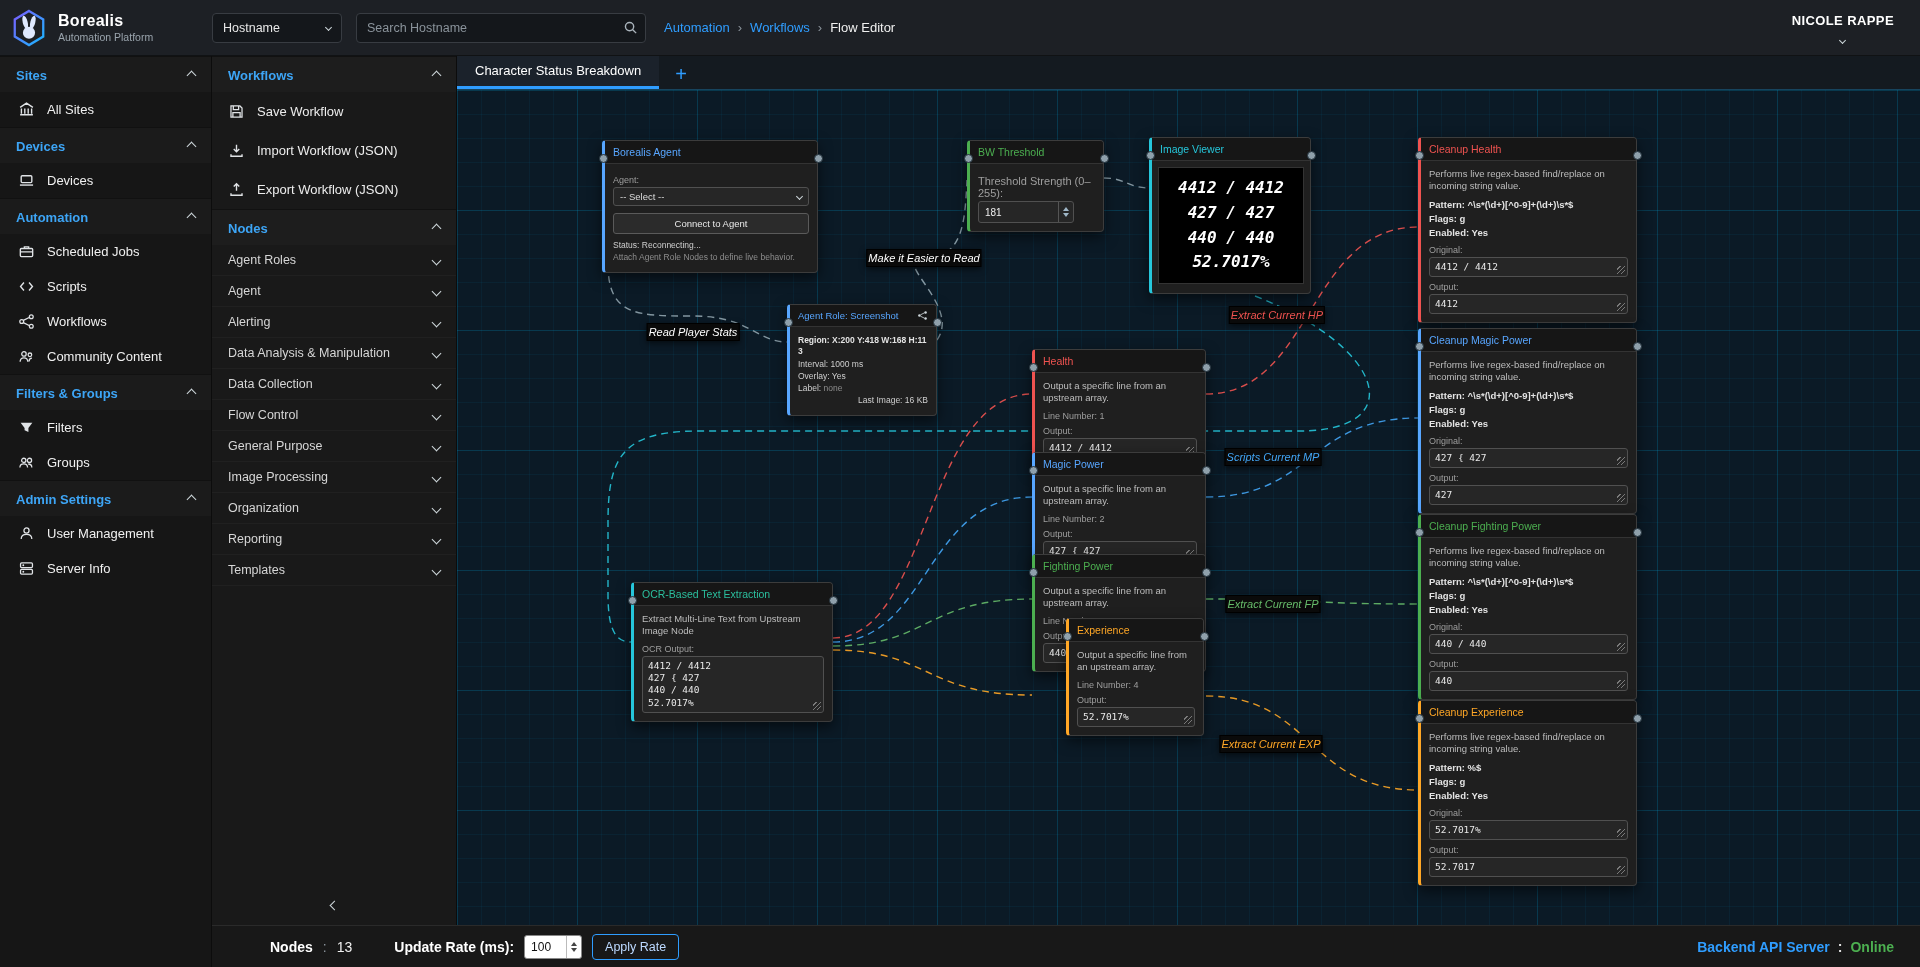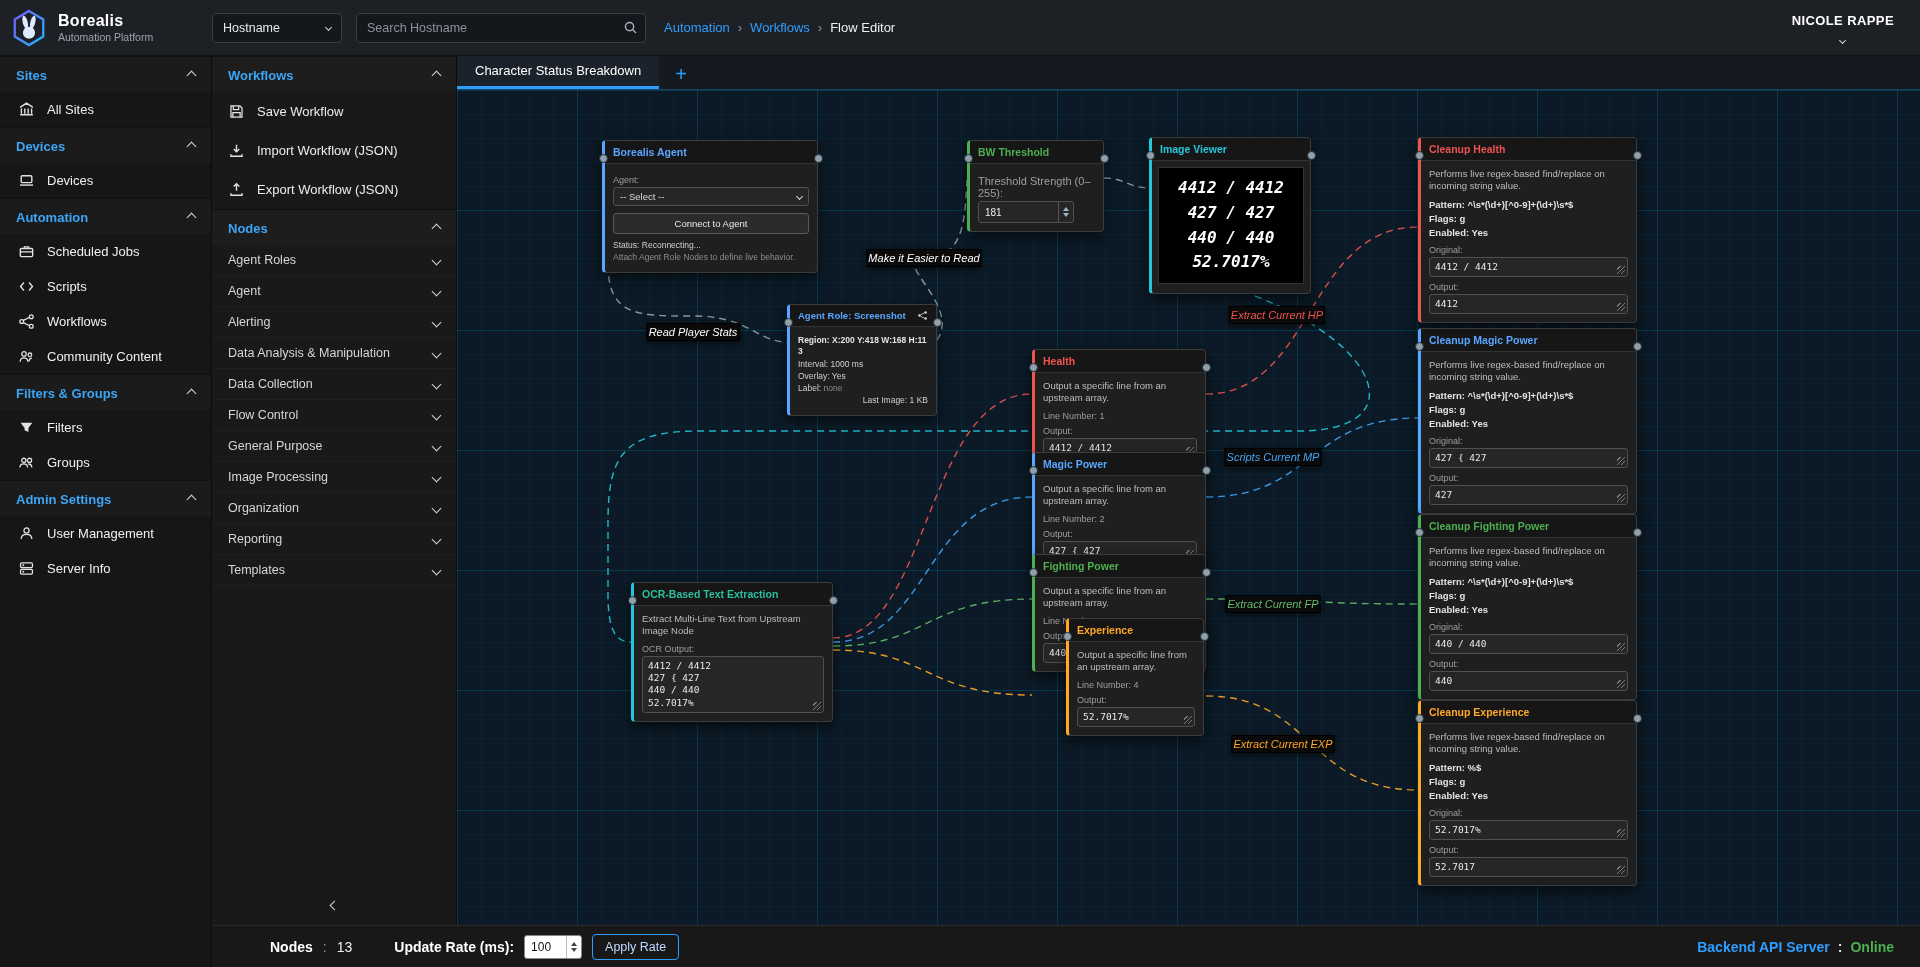--- a/index.html
+++ b/index.html
@@ -77,21 +77,21 @@
 
   
   .node { position:absolute; z-index:2; background:#1f1f1f; border:1px solid #3c3c3c;
           border-left:3px solid var(--accent,#58a6ff); border-radius:4px;
           box-shadow:0 5px 14px rgba(0,0,0,.55); font-size:10px; color:#ccc; cursor:move; }
   .node::before, .node::after { content:''; position:absolute; width:7px; height:7px; border-radius:50%;
           background:#8fa0ab; border:1px solid #22303a; top:13px; z-index:3; }
   .node::before { left:-6px; } .node::after { right:-6px; }
   .acc-blue  { --accent:#58a6ff; } .acc-teal { --accent:#26c6da; } .acc-green { --accent:#4caf50; }
   .acc-red   { --accent:#ef5350; } .acc-orange { --accent:#ffa726; }
-  .node-header { background:#161616; padding:5px 8px; font-weight:bold; font-size:10.5px;
+  .node-header { background:#161616; padding:5px 8px; font-weight:normal; font-size:10.5px;
                  color:var(--accent); border-bottom:1px solid #333; border-radius:0 3px 0 0;
                  display:flex; align-items:center; justify-content:space-between; }
   .node-body { padding:6px 8px 8px; }
   .node-desc { font-size:9.5px; color:#bdbdbd; margin:1px 0 6px; line-height:1.3; }
   .nline { font-size:9.5px; color:#cfcfcf; margin:2px 0; }
   .nline .dim { color:#8d8d8d; }
   .nstrong { font-size:9.5px; font-weight:bold; color:#e3e3e3; margin:2px 0; line-height:1.3; word-break:break-all; }
   .flabel { font-size:9px; color:#9e9e9e; margin:5px 0 2px; }
   .ta { background:#262626; border:1px solid #505050; border-radius:3px; padding:3px 16px 3px 5px;
         font-family:"DejaVu Sans Mono",monospace; font-size:9.5px; color:#e8e8e8; white-space:pre-wrap;
@@ -442,21 +442,21 @@
             </svg>
         </div>
         <div class="node-body" style="font-size:8.5px;">
           <div class="nstrong" style="font-size:8.5px;">Region: X:200 Y:418 W:168 H:113</div>
           <div class="nline" style="font-size:8.5px;">Interval: 1000 ms</div>
           <div class="nline" style="font-size:8.5px;">Overlay: Yes</div>
           <div class="nline" style="font-size:8.5px;">
             <span>Label:</span>
             <span class="dim">none</span>
           </div>
-          <div class="nline dim" style="font-size:8.5px; text-align:right;">Last Image: 1 KB</div>
+          <div class="nline dim" style="font-size:8.5px; text-align:right;">Last Image: 16 KB</div>
         </div>
       </div>
 
       <div class="node acc-teal" style="left:174px; top:492px; width:202px;">
         <div class="node-header">
           <span style="color:#2bbf9e;">OCR-Based Text Extraction</span>
           </div>
         <div class="node-body">
           <div class="node-desc">Extract Multi-Line Text from Upstream Image Node</div>
           <div class="flabel">OCR Output:</div>
@@ -571,21 +571,21 @@
           <div class="flabel">Output:</div>
           <div class="ta">52.7017</div>
         </div>
       </div>
 
       <div class="edge-label" style="left:236px; top:242px;">Read Player Stats</div>
       <div class="edge-label" style="left:467px; top:168px;">Make it Easier to Read</div>
       <div class="edge-label el-red" style="left:820px; top:225px;">Extract Current HP</div>
       <div class="edge-label el-blue" style="left:816px; top:367px;">Scripts Current MP</div>
       <div class="edge-label el-green" style="left:816px; top:514px;">Extract Current FP</div>
-      <div class="edge-label el-orange" style="left:814px; top:654px;margin-left:12px;">Extract Current EXP</div>
+      <div class="edge-label el-orange" style="left:814px; top:654px;">Extract Current EXP</div>
     </div>
   </main>
 
   <footer class="statusbar">
     <span class="sb-strong">Nodes</span>
     <span class="sb-sep">:</span>
     <span class="sb-val">13</span>
     <span style="width:22px;"></span>
     <span class="sb-strong">Update Rate (ms):</span>
     <div class="rate-input">

